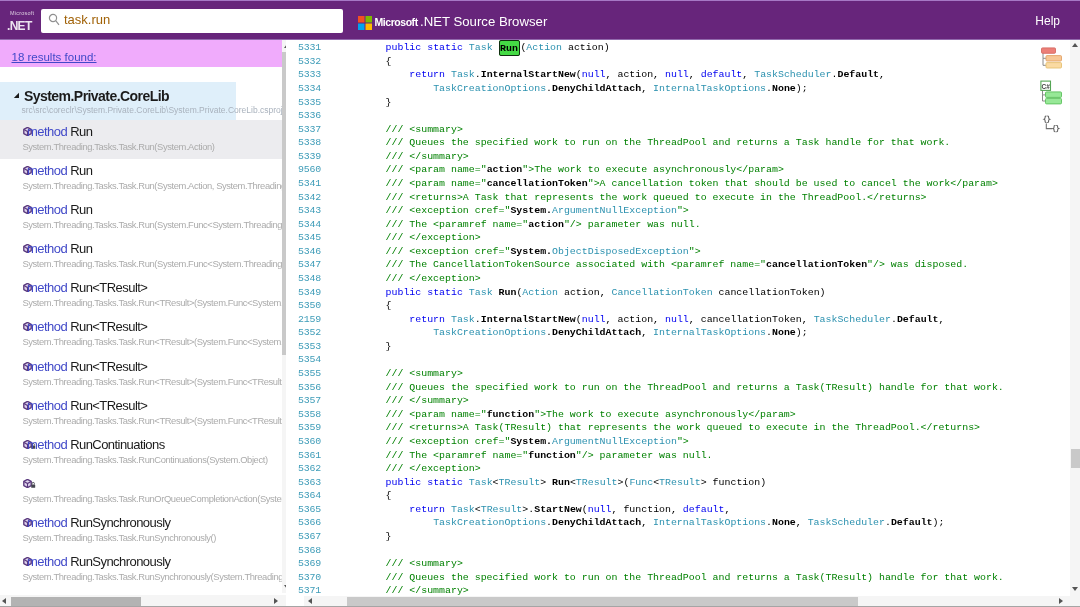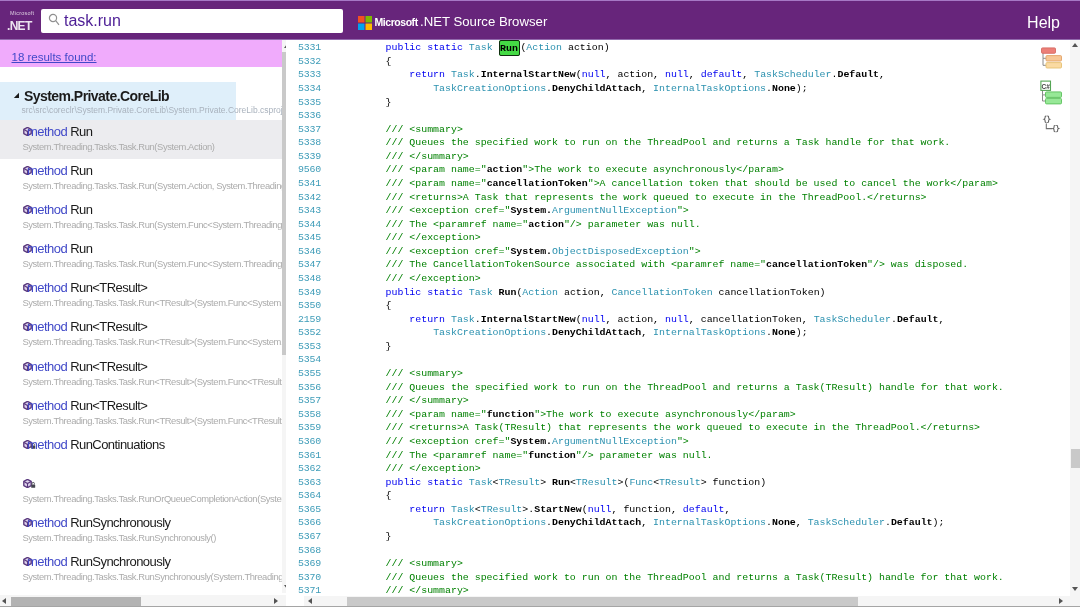--- a/index.html
+++ b/index.html
@@ -5,25 +5,25 @@
 *{margin:0;padding:0;box-sizing:border-box}
 html,body{width:1080px;height:607px;overflow:hidden;background:#fff;font-family:"Liberation Sans",sans-serif}
 #page{position:relative;width:1080px;height:607px;overflow:hidden}
 
 #hdr{position:absolute;left:0;top:0;width:1080px;height:40px;background:#67257B;border-top:1px solid #A678C5;border-bottom:1px solid #9169AC}
 #logo{position:absolute;left:7px;top:10px;color:rgba(255,255,255,0.88);line-height:1}
 #logo .ms{font-size:5.5px;display:block;margin-left:3px;margin-bottom:0.5px;letter-spacing:.2px;opacity:.85}
 #logo .net{font-size:12px;font-weight:bold;letter-spacing:-0.7px}
 #sbox{position:absolute;left:41px;top:8px;width:302px;height:24px;background:#fff;border-radius:2px}
 #sbox svg{position:absolute;left:7px;top:4px}
-#sbox .q{position:absolute;left:23px;top:3px;font-size:16px;color:#4c1d95}
+#sbox .q{position:absolute;left:23px;top:3px;font-size:13px;color:#a16207}
 #mslogo{position:absolute;left:357.5px;top:14.5px}
 #msname{position:absolute;left:374.5px;top:14.5px;color:#fff;font-size:10.5px;letter-spacing:-0.45px;font-weight:bold}
 #title{position:absolute;left:420px;top:13px;color:#fff;font-size:13.2px}
-#help{position:absolute;right:20px;top:13px;color:#fff;font-size:16px}
+#help{position:absolute;right:20px;top:13px;color:#fff;font-size:12px}
 
 #lp{position:absolute;left:0;top:40px;width:282px;height:550px;background:#fff;overflow:hidden}
 #band-y{position:absolute;left:0;top:0;width:282px;height:27px;background:#f0abfc}
 #band-y a{position:absolute;left:11.5px;top:11px;font-size:11.5px;color:#4149C8;text-decoration:underline}
 #band-b{position:absolute;left:0;top:42px;width:236px;height:38px;background:#DFEFFA}
 #band-b .tri{position:absolute;left:13px;top:10px}
 #band-b .nm{position:absolute;left:24px;top:6px;font-size:14px;font-weight:bold;letter-spacing:-0.55px;color:#1b1b1b;white-space:nowrap}
 #band-b .pth{position:absolute;left:21.5px;top:23px;font-size:8.5px;color:#A9B2BD;white-space:nowrap}
 #results{position:absolute;left:0;top:80px;width:282px}
 .row{position:absolute;left:0;width:282px;height:39px;overflow:hidden}
@@ -161,20 +161,21 @@
           <span class="ds">System.Threading.Tasks.Task.Run&lt;TResult&gt;(System.Func&lt;TResult&gt;, System.Threading.CancellationToken)</span>
         </div>
 <div class="row" style="top:312.6px">
           <svg class="ic" width="13" height="9" viewBox="0 0 13 9">
             <polygon points="4.5,0.4 8.2,2.4 8.2,6.6 4.5,8.6 0.8,6.6 0.8,2.4" fill="#DED2EC" stroke="#59387D" stroke-width="1.35" stroke-linejoin="round"></polygon>
             <path d="M1 2.6 L4.5 4.5 L8 2.6 M4.5 4.5 V8.4" fill="none" stroke="#59387D" stroke-width="1.1"></path>
             <rect x="8.2" y="5.4" width="4" height="3.4" rx="0.5" fill="#45454f"></rect>
             <path d="M9 5.4 v-0.8 a1.2 1.2 0 0 1 2.4 0 v0.8" fill="none" stroke="#45454f" stroke-width="0.9"></path>
           </svg>
           <span class="tt"><span class="m">method</span> <span class="n">RunContinuations</span></span>
+          <span class="ds">System.Threading.Tasks.Task.RunContinuations(System.Object)</span>
         </div>
 <div class="row" style="top:351.7px">
           <svg class="ic" width="13" height="9" viewBox="0 0 13 9">
             <polygon points="4.5,0.4 8.2,2.4 8.2,6.6 4.5,8.6 0.8,6.6 0.8,2.4" fill="#DED2EC" stroke="#59387D" stroke-width="1.35" stroke-linejoin="round"></polygon>
             <path d="M1 2.6 L4.5 4.5 L8 2.6 M4.5 4.5 V8.4" fill="none" stroke="#59387D" stroke-width="1.1"></path>
             <rect x="8.2" y="5.4" width="4" height="3.4" rx="0.5" fill="#45454f"></rect>
             <path d="M9 5.4 v-0.8 a1.2 1.2 0 0 1 2.4 0 v0.8" fill="none" stroke="#45454f" stroke-width="0.9"></path>
           </svg>
           <span class="ds">System.Threading.Tasks.Task.RunOrQueueCompletionAction(System.Threading.Tasks.ITaskCompletionAction, System.Boolean)</span>
         </div>

